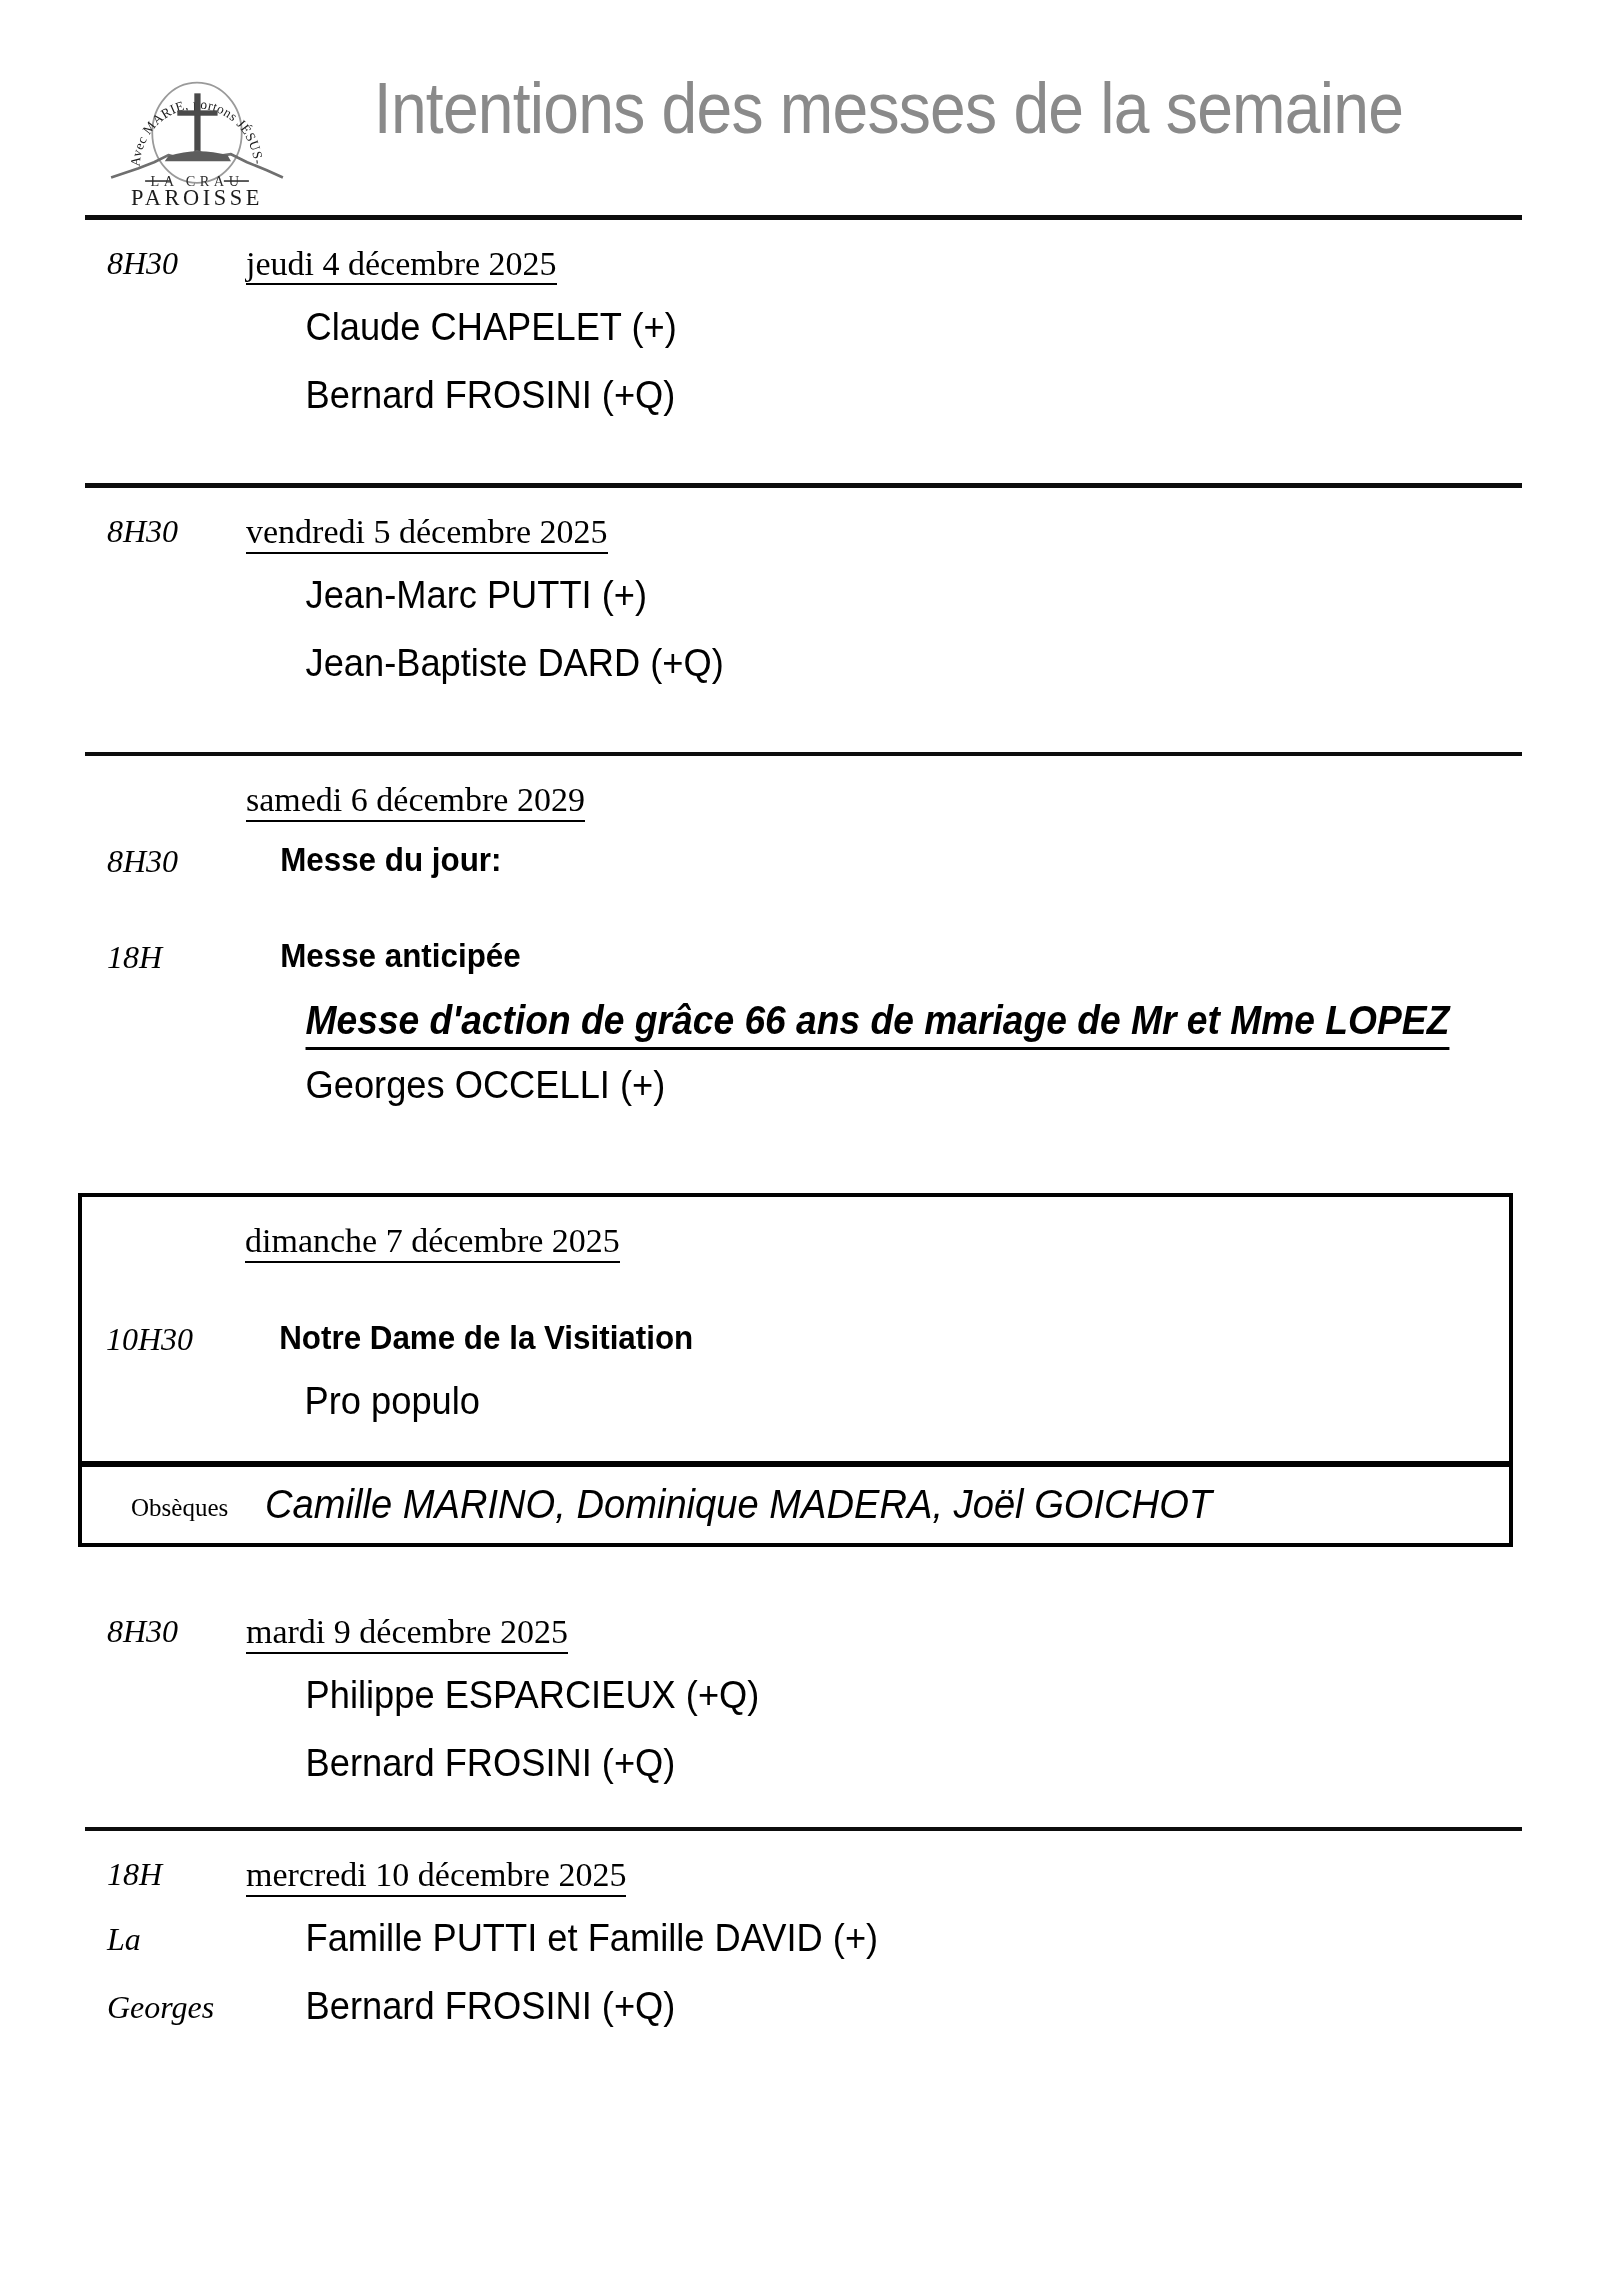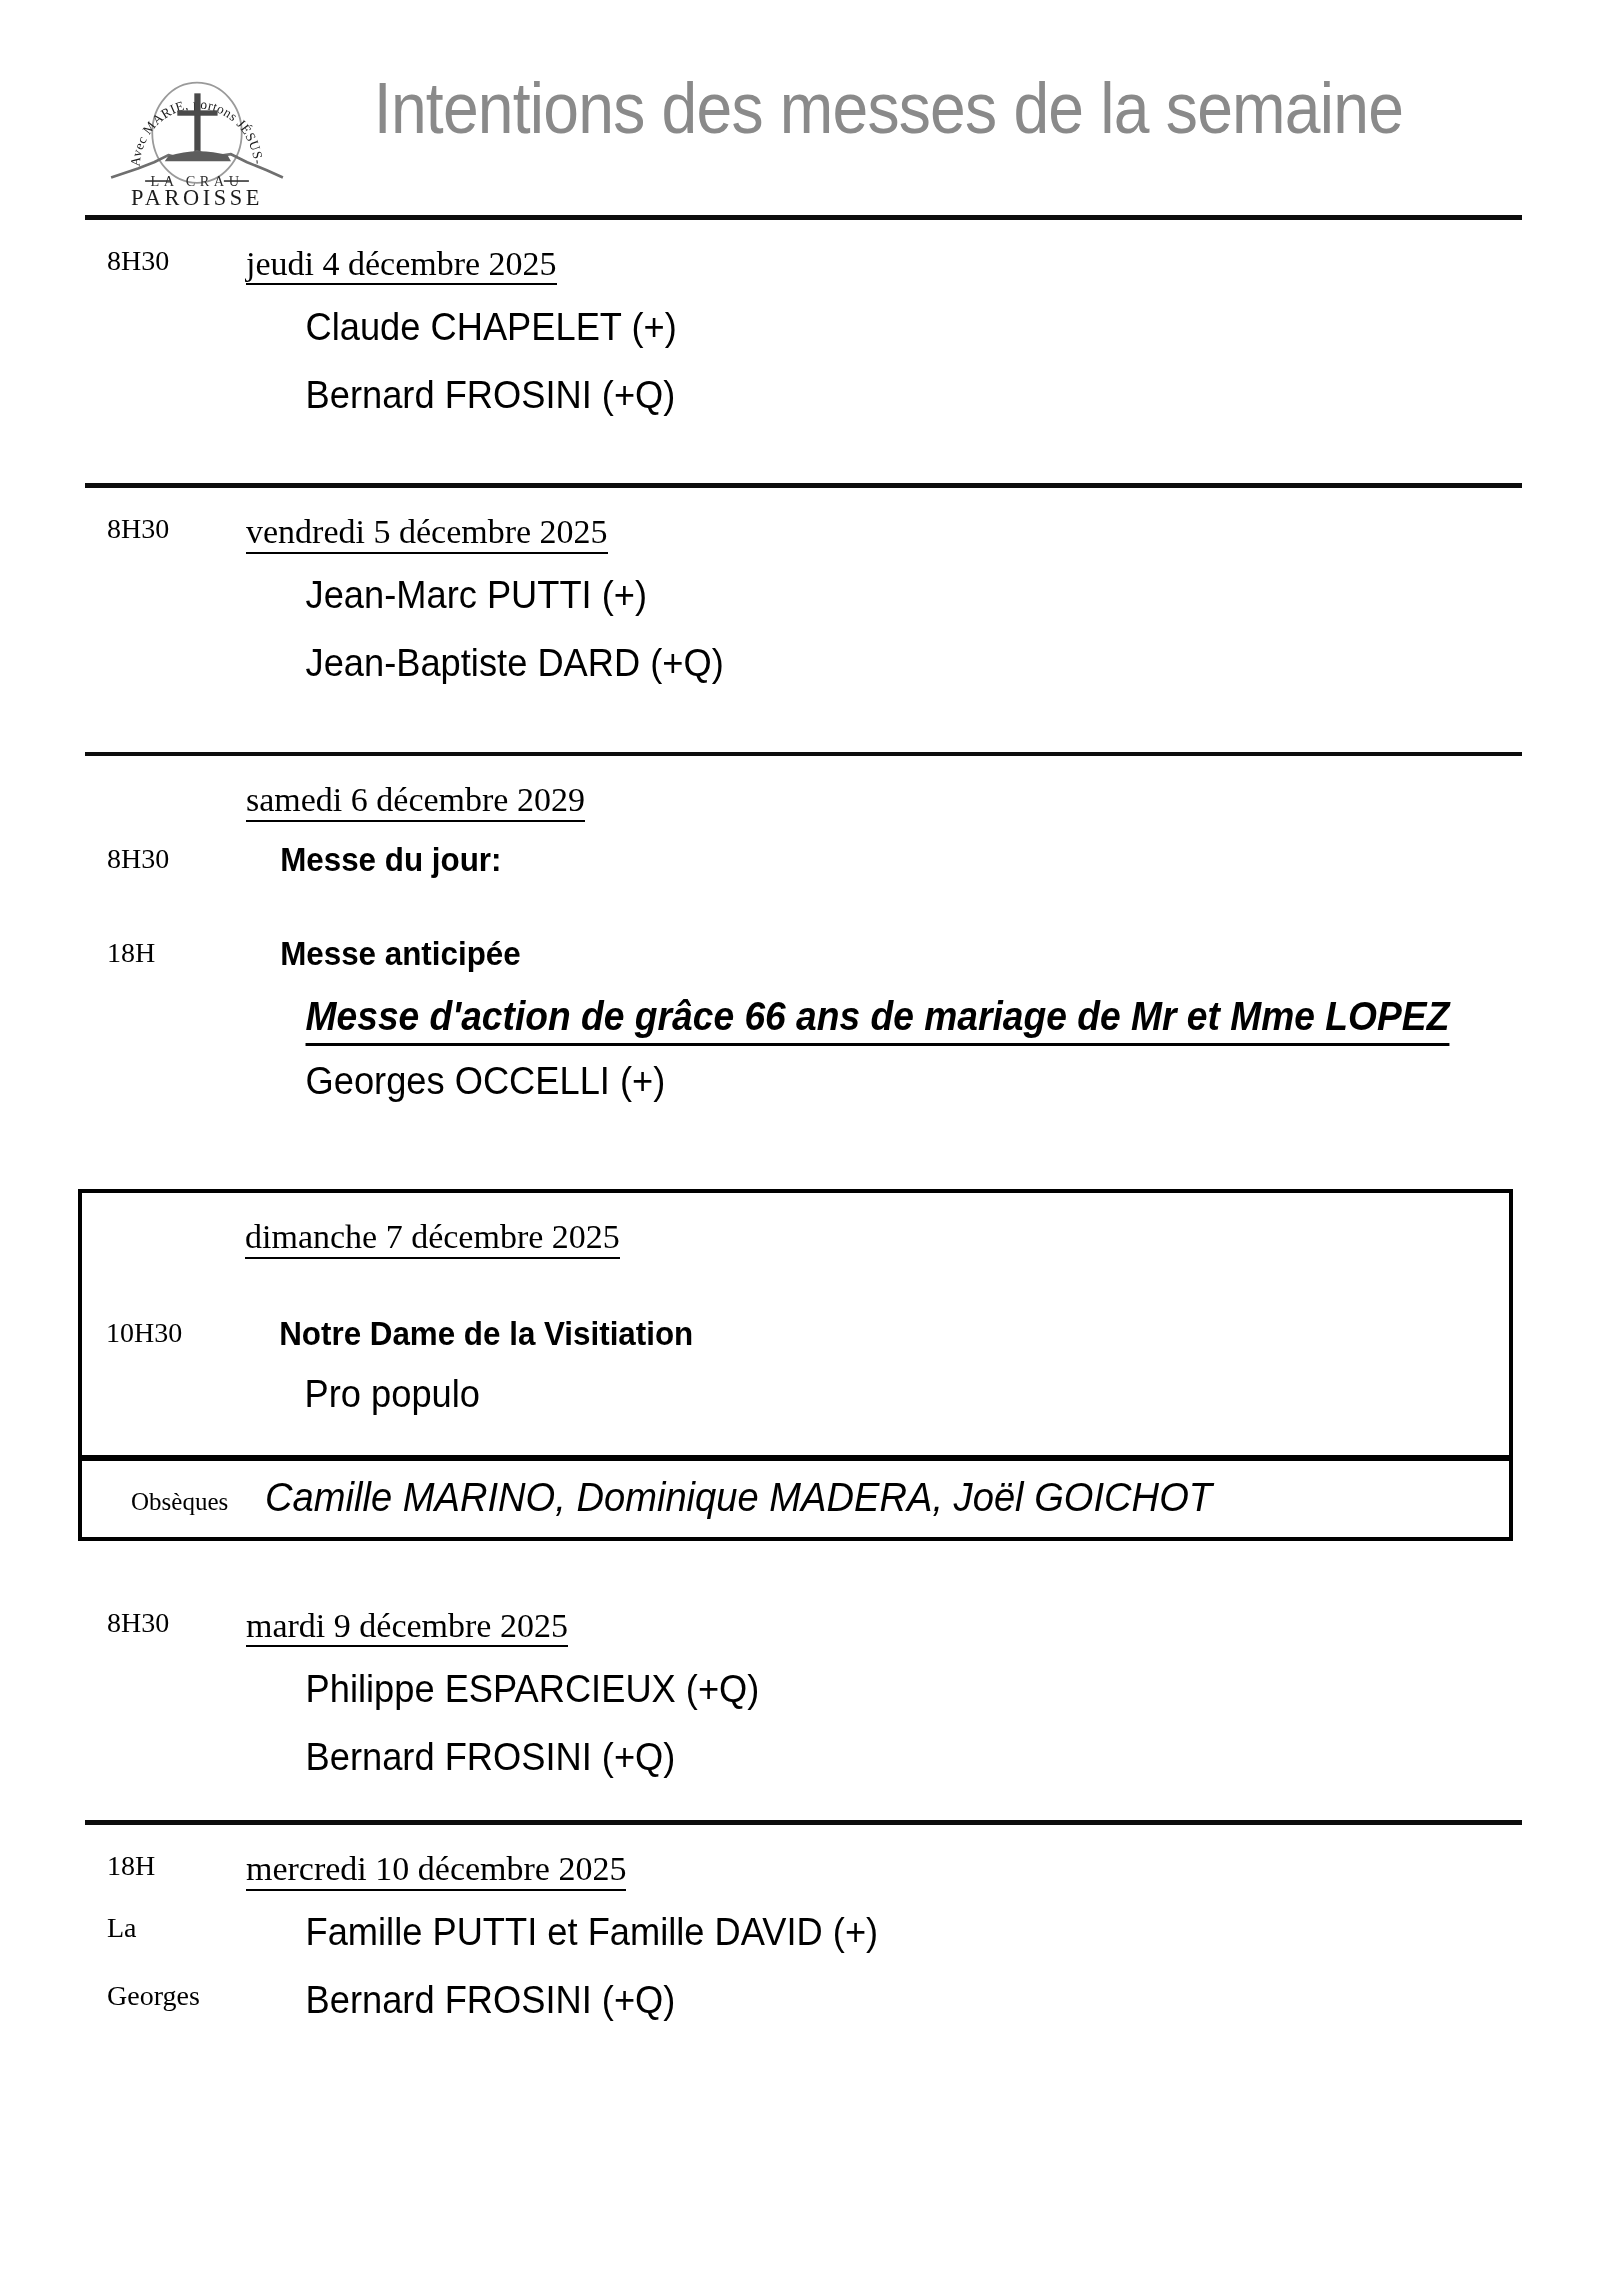--- a/index.html
+++ b/index.html
@@ -20,30 +20,30 @@
   .content { position:absolute; left:107px; top:215px; width:1415px; }
 
   .sep { height:4.5px; background:#0d0d0d; width:1437px; margin-left:-22.4px; }
 
   .sect { padding:23px 0 43px 0; }
   .sect.no-sep { padding-top:0; margin-top:64px; padding-bottom:18px; }
 
   .row { display:flex; align-items:flex-start; margin-bottom:19.7px; }
   .row.gap-large { margin-top:56px; }
 
-  .left-col { flex:0 0 139px; width:139px; font-size:28px; line-height:1.25; }
+  .left-col { flex:0 0 139px; width:139px; font-size:32px; line-height:1.25;font-style:italic; }
 
   .txt-date { font-size:34px; line-height:1.25; }
   .txt-date .u { border-bottom:2.7px solid #000; padding-bottom:1.8px;text-align:right; }
 
   .txt-name {
     font-family:"Liberation Sans", sans-serif; font-size:39px; line-height:1.15;
     padding-left:64px; white-space:nowrap; transform:scaleX(0.93); transform-origin:left top;
   }
-  .row-name { margin-bottom:23px; }
+  .row-name { margin-bottom:23px;align-items:center; }
 
   .txt-label {
     font-family:"Liberation Sans", sans-serif; font-size:33px; font-weight:700; line-height:1.15;
     padding-left:36px; white-space:nowrap; transform:scaleX(0.95); transform-origin:left top;
   }
 
   .txt-emph {
     font-family:"Liberation Sans", sans-serif; font-size:40px; font-weight:700; font-style:italic;
     line-height:1.15; padding-left:64px; white-space:nowrap; transform:scaleX(0.93); transform-origin:left top;
   }

